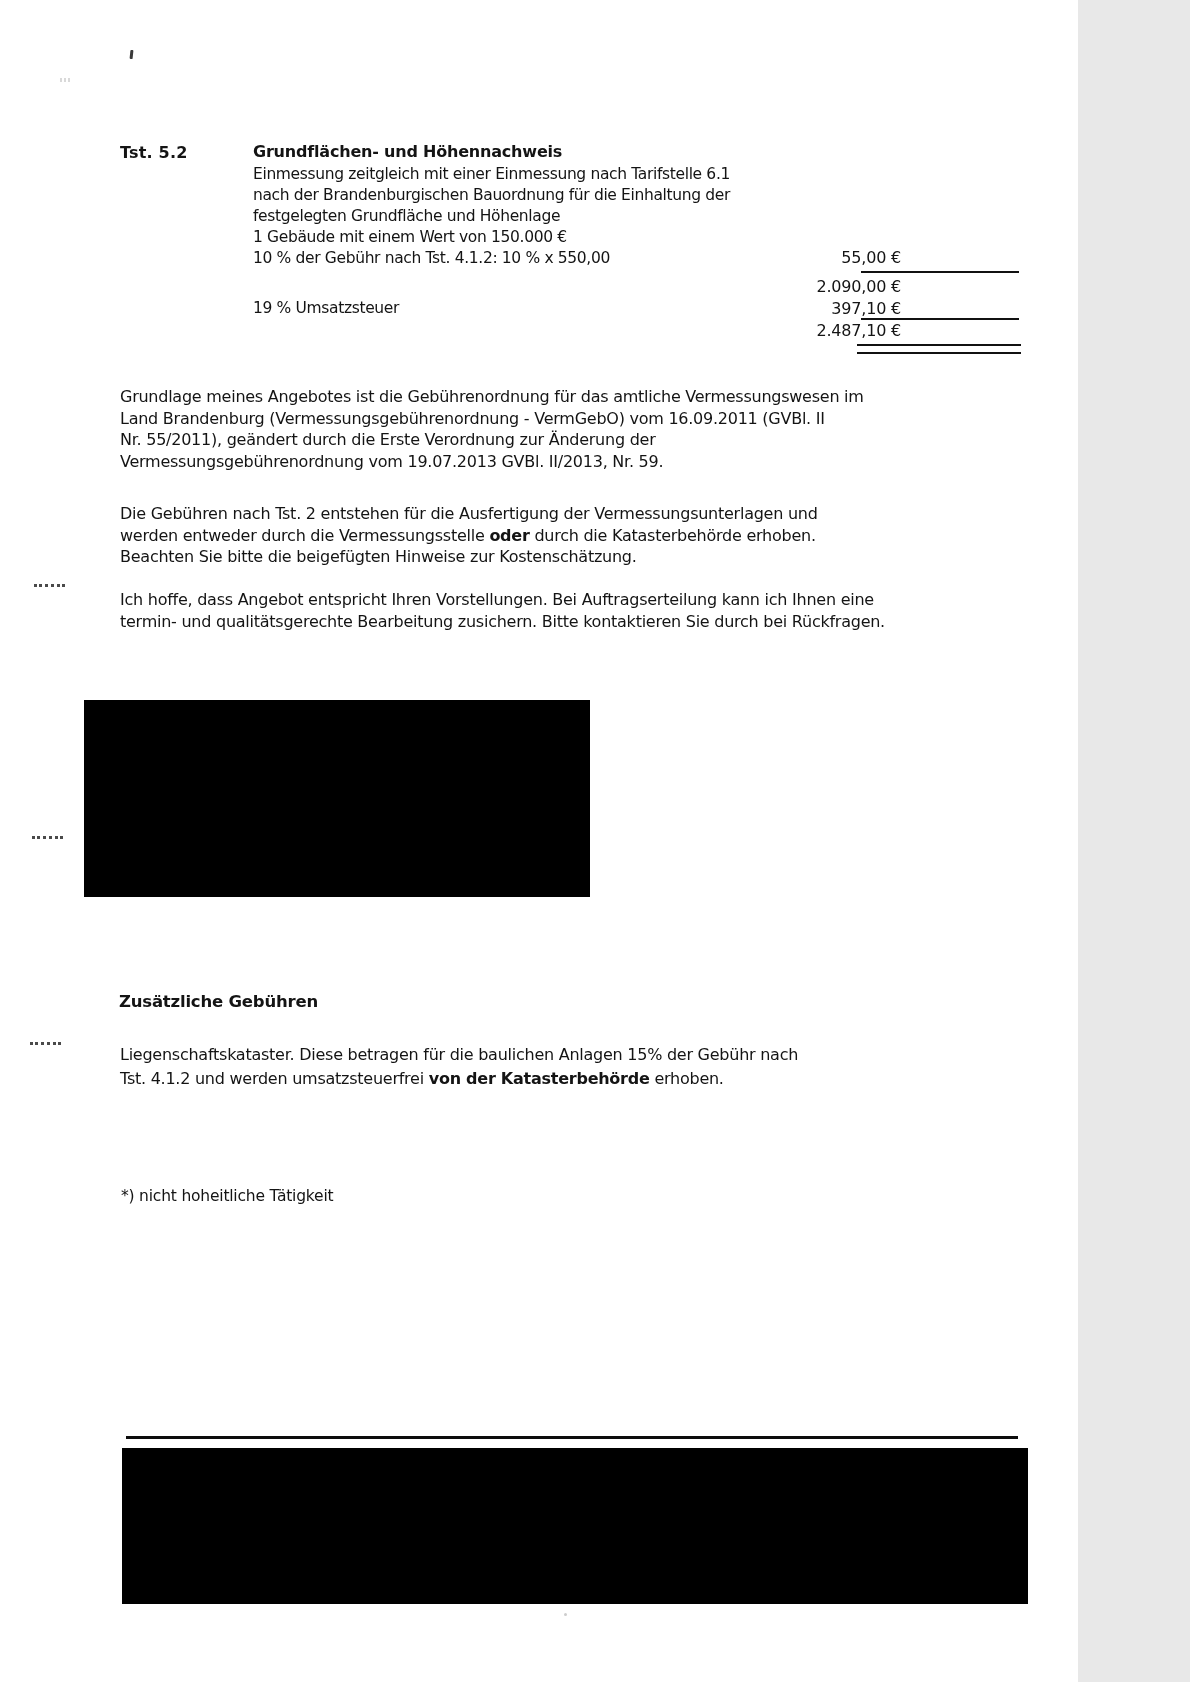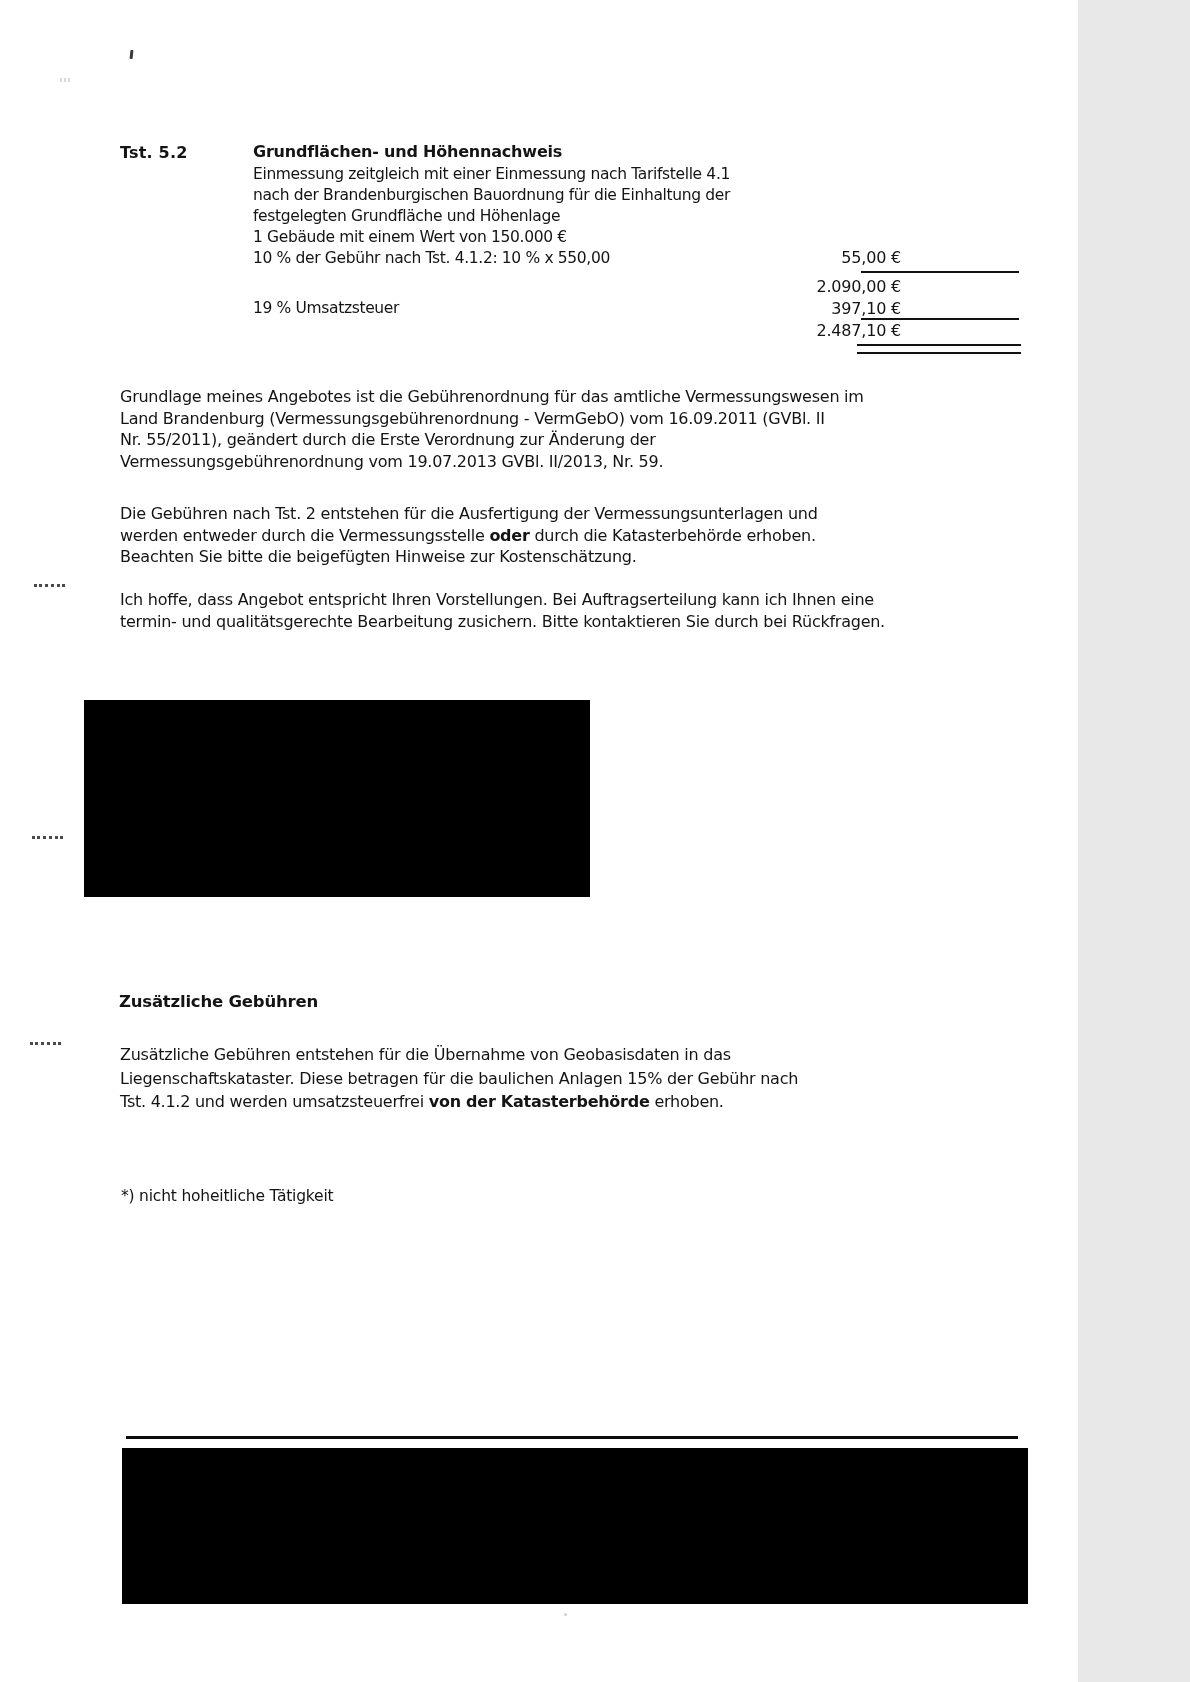--- a/index.html
+++ b/index.html
@@ -61,21 +61,21 @@
 
 <div class="page">
 
   <div class="abs artifact-tick"></div>
   <div class="abs artifact-smudge"></div>
   <div class="abs artifact-dot"></div>
 
   <div class="abs tst-label">Tst. 5.2</div>
   <div class="abs fee-title">Grundflächen- und Höhennachweis</div>
   <div class="abs fee-desc">
-      <div class="tline"><span>Einmessung zeitgleich mit einer Einmessung nach Tarifstelle 4.1</span></div>
+      <div class="tline"><span>Einmessung zeitgleich mit einer Einmessung nach Tarifstelle 6.1</span></div>
       <div class="tline"><span>nach der Brandenburgischen Bauordnung für die Einhaltung der</span></div>
       <div class="tline"><span>festgelegten Grundfläche und Höhenlage</span></div>
       <div class="tline"><span>1 Gebäude mit einem Wert von 150.000 €</span></div>
     </div>
 
   <div class="abs fee-line-label">10 % der Gebühr nach Tst. 4.1.2: 10 % x 550,00</div>
   <div class="abs amount amt-fee">55,00 €</div>
   <div class="abs rule rule-1"></div>
   <div class="abs amount amt-subtotal">2.090,00 €</div>
   <div class="abs vat-label">19 % Umsatzsteuer</div>
@@ -101,21 +101,20 @@
     </div>
 
   <div class="abs margin-mark mark-1"></div>
   <div class="abs margin-mark mark-2"></div>
   <div class="abs margin-mark mark-3"></div>
 
   <div class="abs redaction redaction-1"></div>
 
   <div class="abs section-heading">Zusätzliche Gebühren</div>
   <div class="abs para para-additional">
-      <div class="tline"><span>Zusätzliche Gebühren entstehen für die Übernahme von Geobasisdaten in das</span></div>
       <div class="tline"><span>Liegenschaftskataster. Diese betragen für die baulichen Anlagen 15% der Gebühr nach</span></div>
       <div class="tline"><span>Tst. 4.1.2 und werden umsatzsteuerfrei </span><span class="bold">von der Katasterbehörde</span><span> erhoben.</span></div>
     </div>
 
   <div class="abs fold-line"></div>
 
   <div class="abs footnote">*) nicht hoheitliche Tätigkeit</div>
 
   <div class="abs signature-rule"></div>
   <div class="abs redaction redaction-2"></div>

